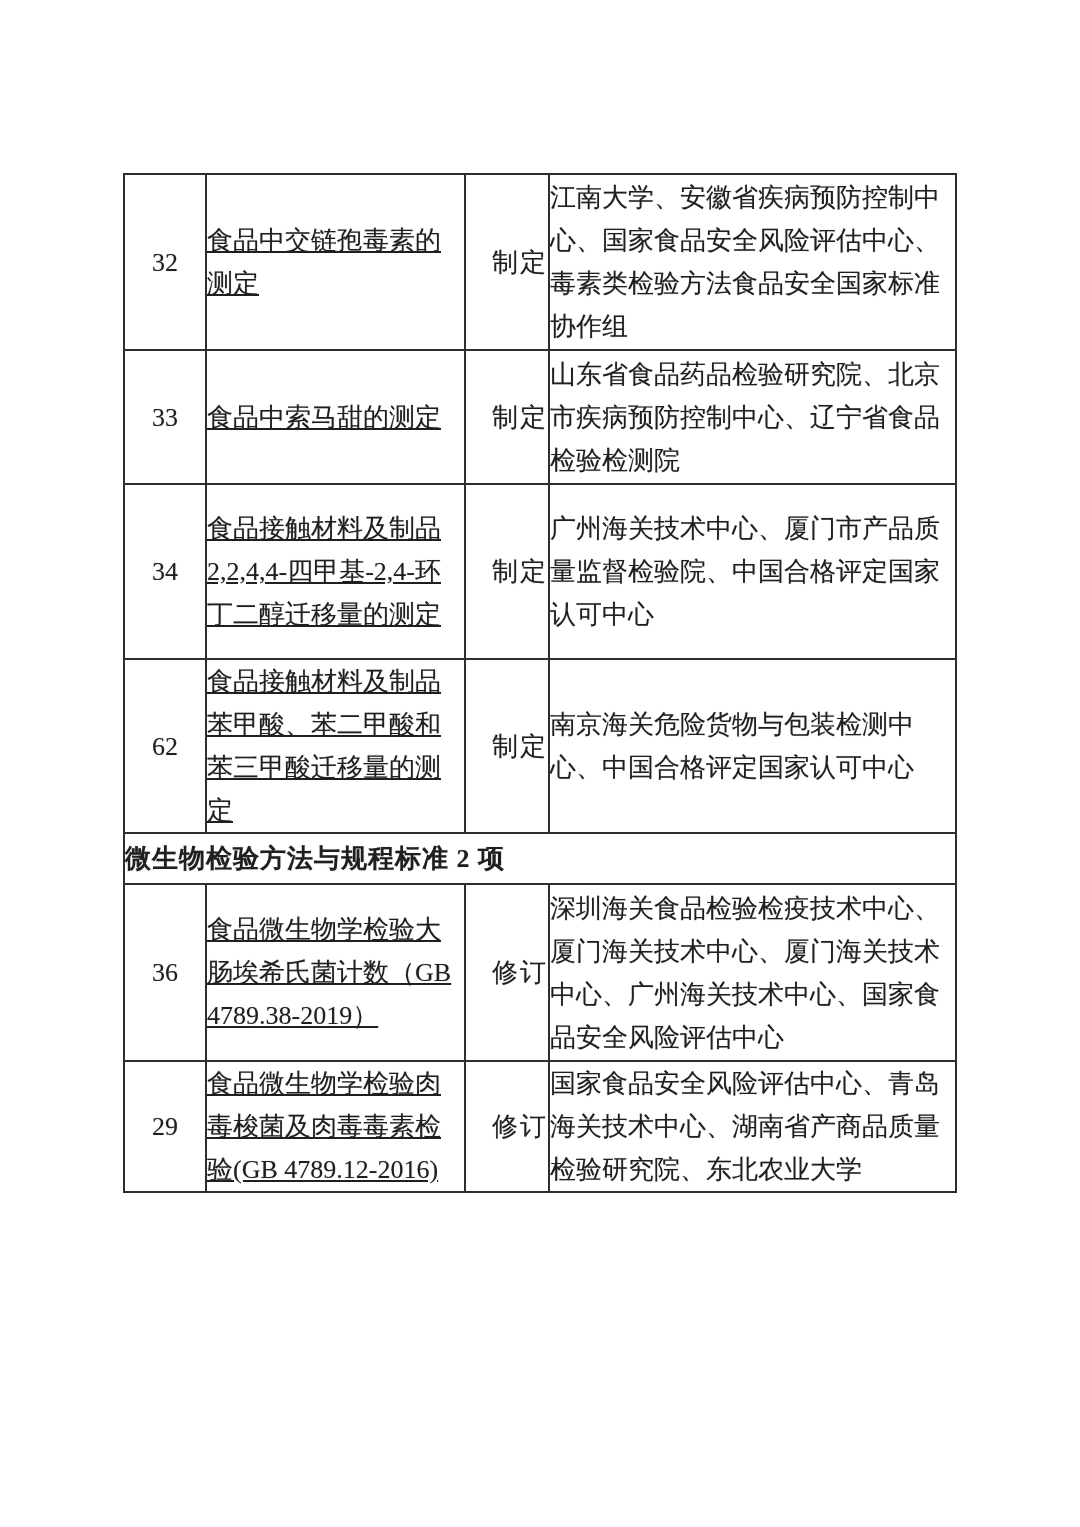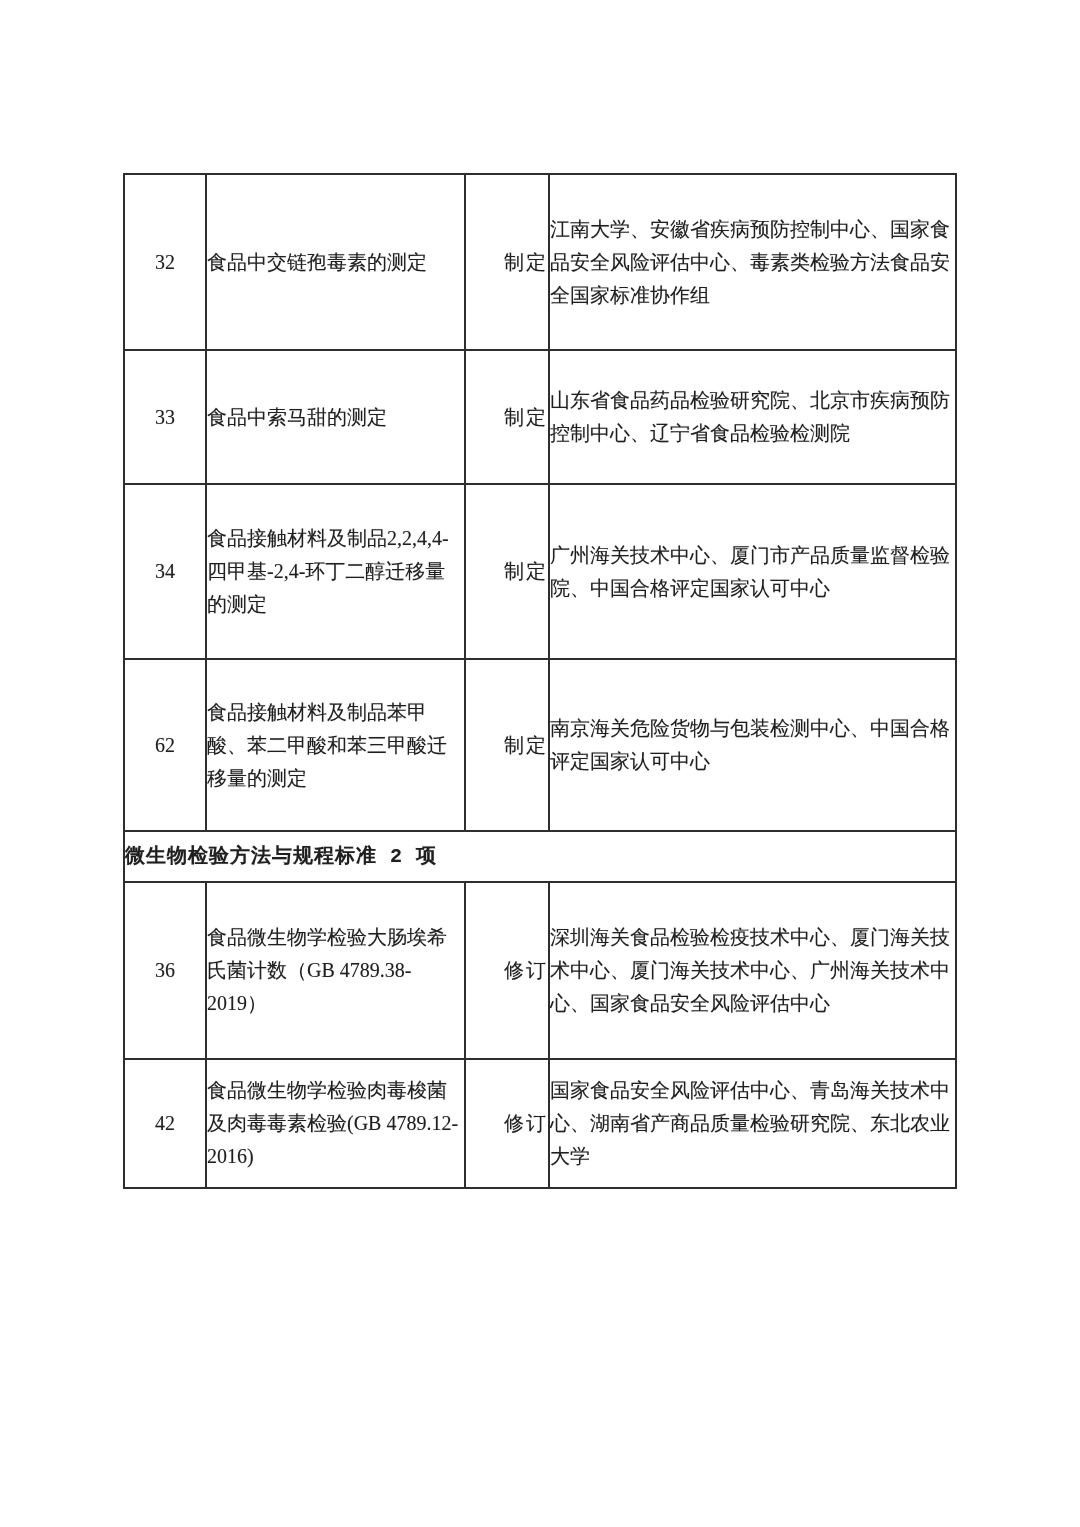--- a/index.html
+++ b/index.html
@@ -23,41 +23,42 @@
     position: absolute;
     left: 123px;
     top: 173px;
     width: 832px;
     border-collapse: collapse;
     table-layout: fixed;
   }
   table.std td {
     border: 2px solid #2e2e2e;
     color: #1f1f1f;
-    font-size: 20px;
-    line-height: 33px;
+    font-size: 26px;
+    line-height: 43px;
     vertical-align: middle;
     padding: 0;
     word-break: normal;
     overflow-wrap: break-word;
     text-shadow: 0 0 1px rgba(40,40,40,0.35);
   }
   tr.h176 { height: 176px; }
   tr.h134 { height: 134px; }
   tr.h175 { height: 175px; }
   tr.h172 { height: 172px; }
-  tr.h55  { height: 51px; font-family: Liberation Mono, monospace;  }
+  tr.h55  { height: 51px;  }
   tr.h177 { height: 177px; }
   tr.h129 { height: 129px; }
   td.c-no {
     text-align: center;
     font-size: 27px;
   }
   td.c-project {
     padding: 0 2px 0 10px;
+    text-decoration: underline;
   }
   td.c-action {
     text-align: right;
     letter-spacing: 2px;
   }
   td.c-org {
     padding: 0 0 0 15px;
   }
   td.c-section {
     font-weight: bold;
@@ -105,20 +106,20 @@
       <tr class="h55">
         <td class="c-section" colspan="4">微生物检验方法与规程标准 2 项</td>
       </tr>
       <tr class="h177">
         <td class="c-no">36</td>
         <td class="c-project">食品微生物学检验大肠埃希氏菌计数（GB 4789.38-2019）</td>
         <td class="c-action">修订</td>
         <td class="c-org">深圳海关食品检验检疫技术中心、厦门海关技术中心、厦门海关技术中心、广州海关技术中心、国家食品安全风险评估中心</td>
       </tr>
       <tr class="h129">
-        <td class="c-no">42</td>
+        <td class="c-no">29</td>
         <td class="c-project">食品微生物学检验肉毒梭菌及肉毒毒素检验(GB 4789.12-2016)</td>
         <td class="c-action">修订</td>
         <td class="c-org">国家食品安全风险评估中心、青岛海关技术中心、湖南省产商品质量检验研究院、东北农业大学</td>
       </tr>
     </tbody>
   </table>
 </div>
 
 </body></html>

